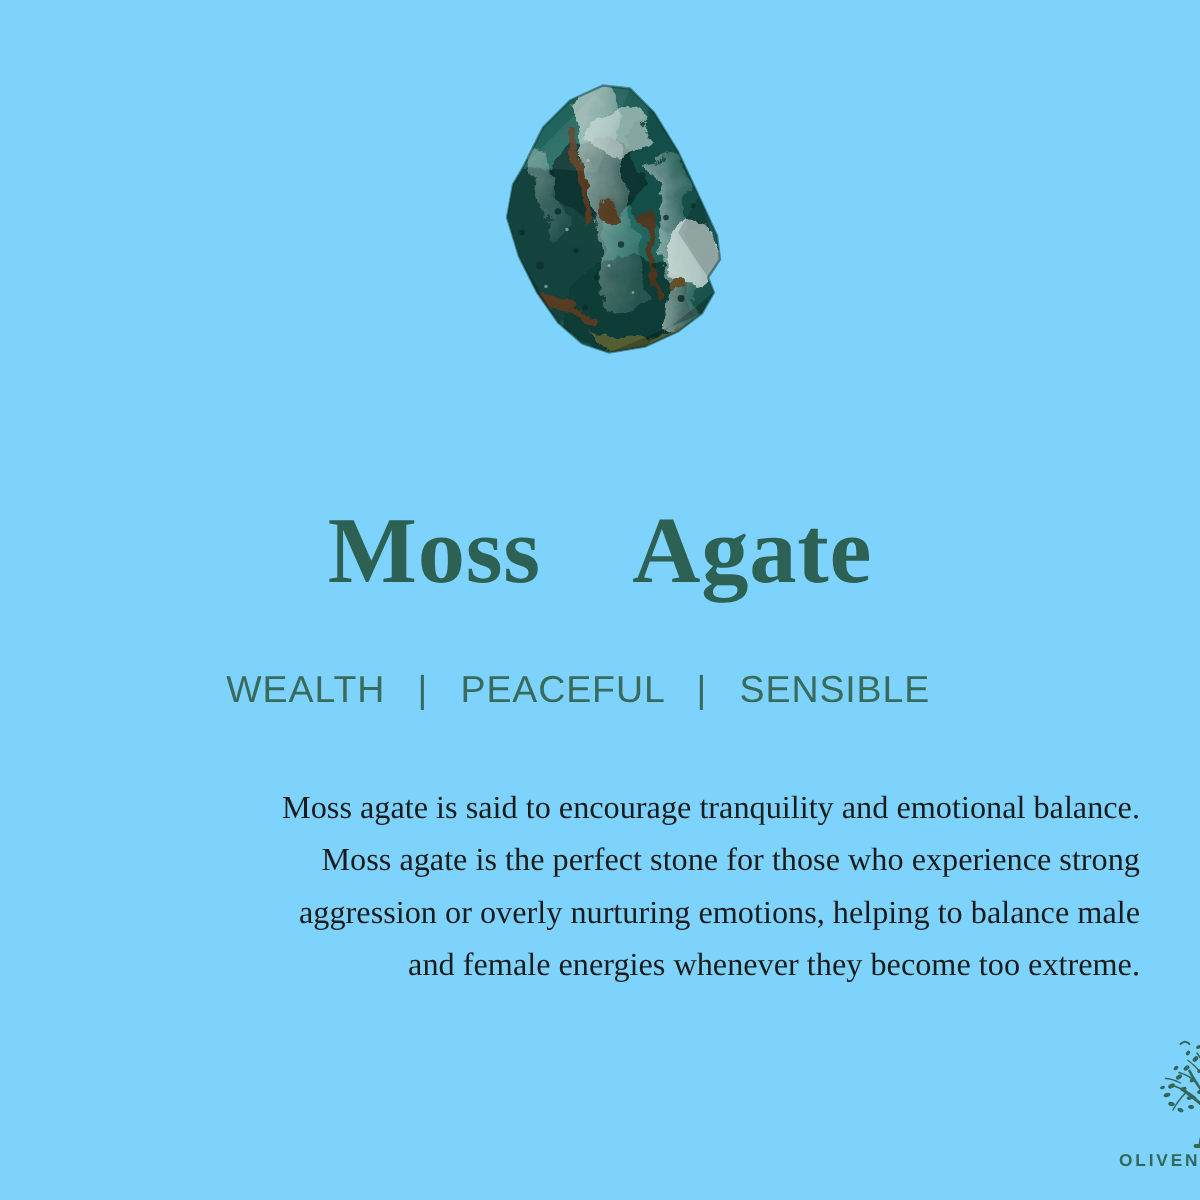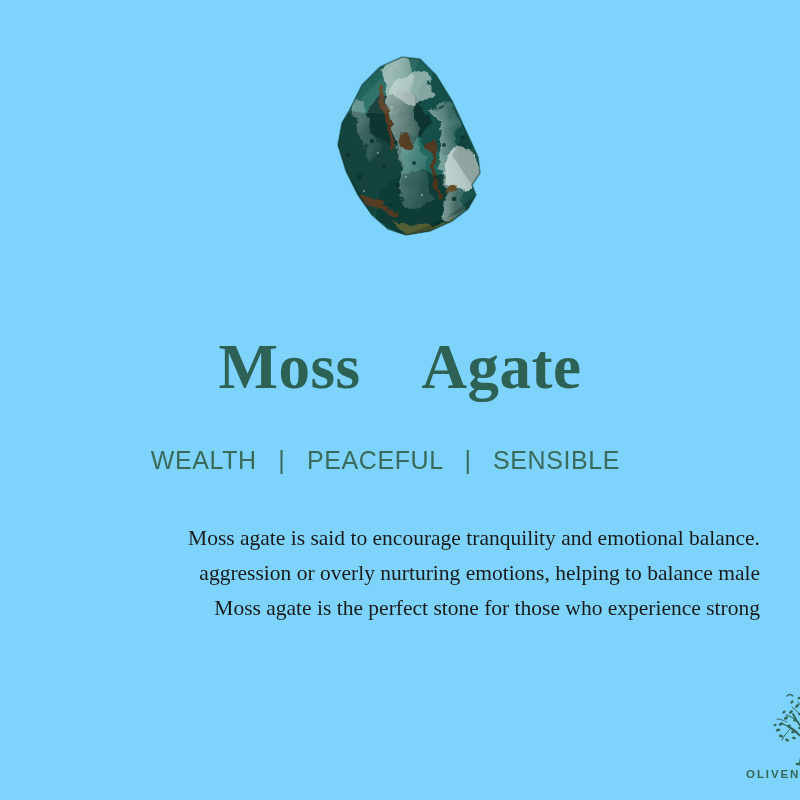--- a/index.html
+++ b/index.html
@@ -235,22 +235,23 @@
   <div class="subtitle">
     <span>WEALTH</span>
     <span class="sep">|</span>
     <span>PEACEFUL</span>
     <span class="sep">|</span>
     <span>SENSIBLE</span>
   </div>
 
   <div class="body-copy">
     <span class="line">Moss agate is said to encourage tranquility and emotional balance.</span>
+    <span class="line">Moss agate is the perfect stone for those who experience strong</span>
     <span class="line">aggression or overly nurturing emotions, helping to balance male</span>
-    <span class="line">Moss agate is the perfect stone for those who experience strong</span>
+    <span class="line">and female energies whenever they become too extreme.</span>
   </div>
 
   <div class="logo">
     <svg class="logo-mark" width="76" height="78" viewBox="0 0 76 78">
       <g fill="none" stroke="#35665a" stroke-linecap="round">
 
         <path d="M38,76 L38,46" stroke-width="3.4"></path>
         <path d="M33,76 C34,68 36,62 37.5,56" stroke-width="2.2"></path>
         <path d="M43,76 C42,68 40,62 38.5,56" stroke-width="2.2"></path>
         <path d="M30,76 L46,76" stroke-width="2.6"></path>

